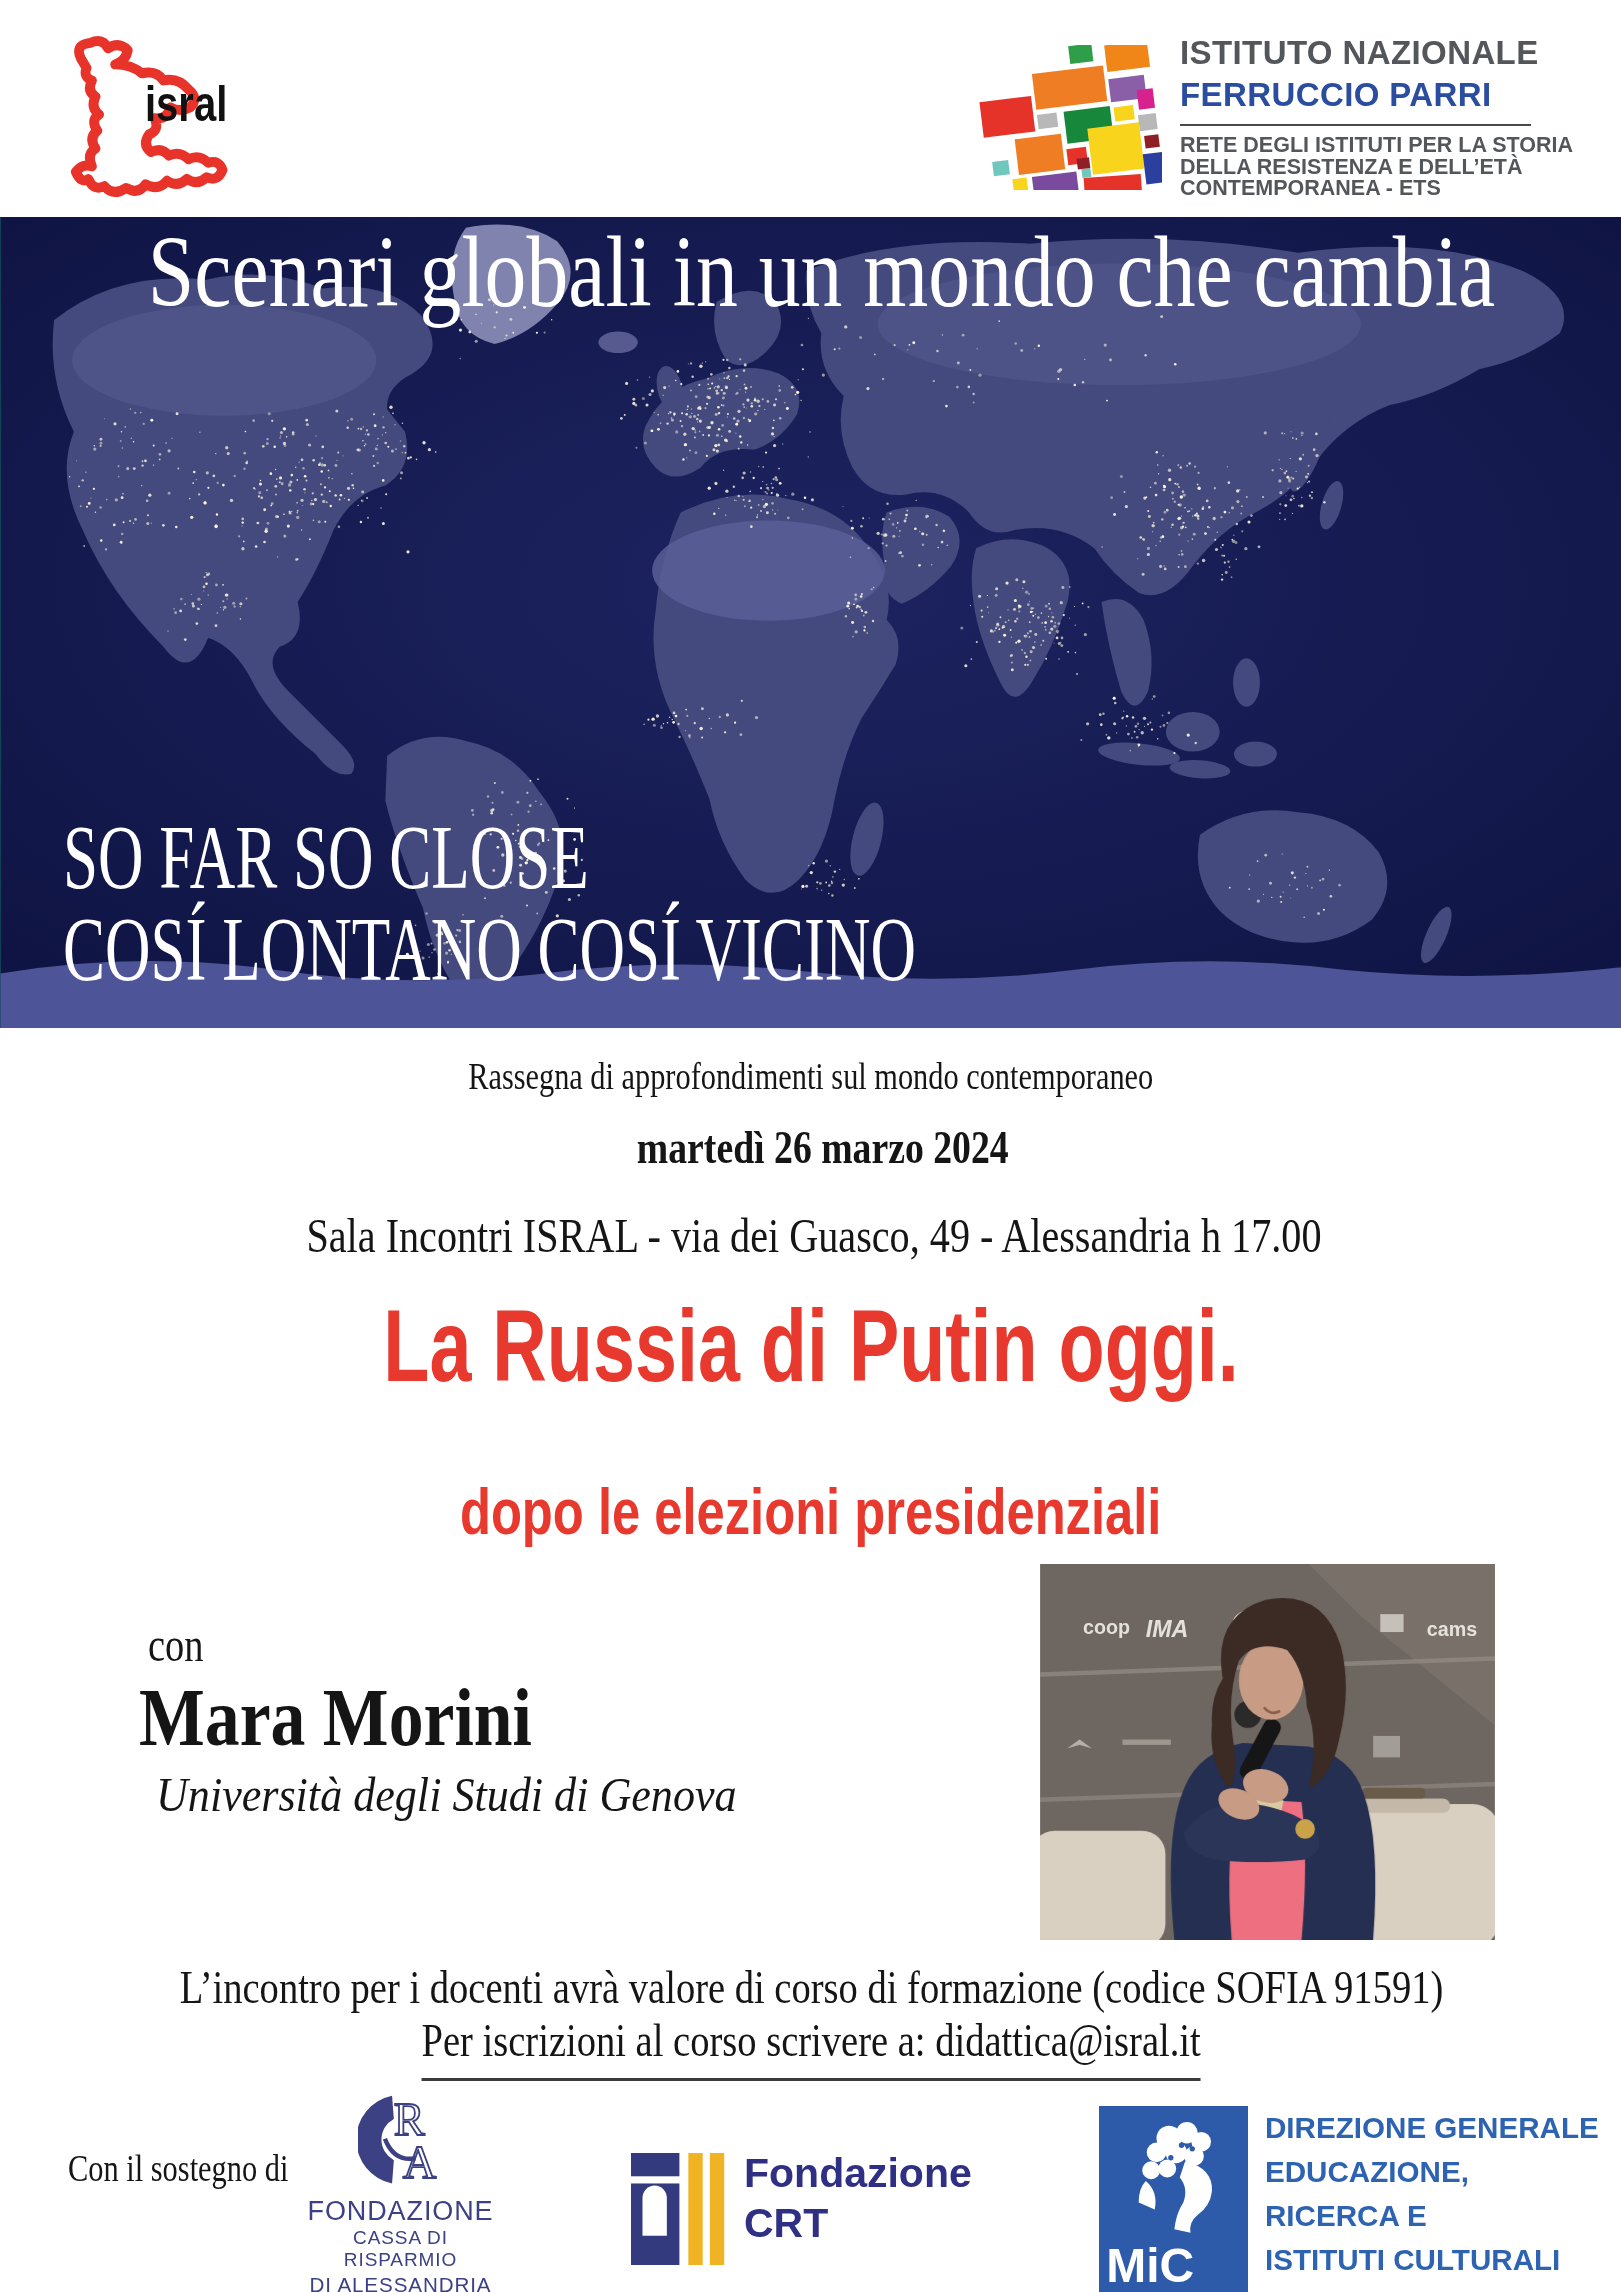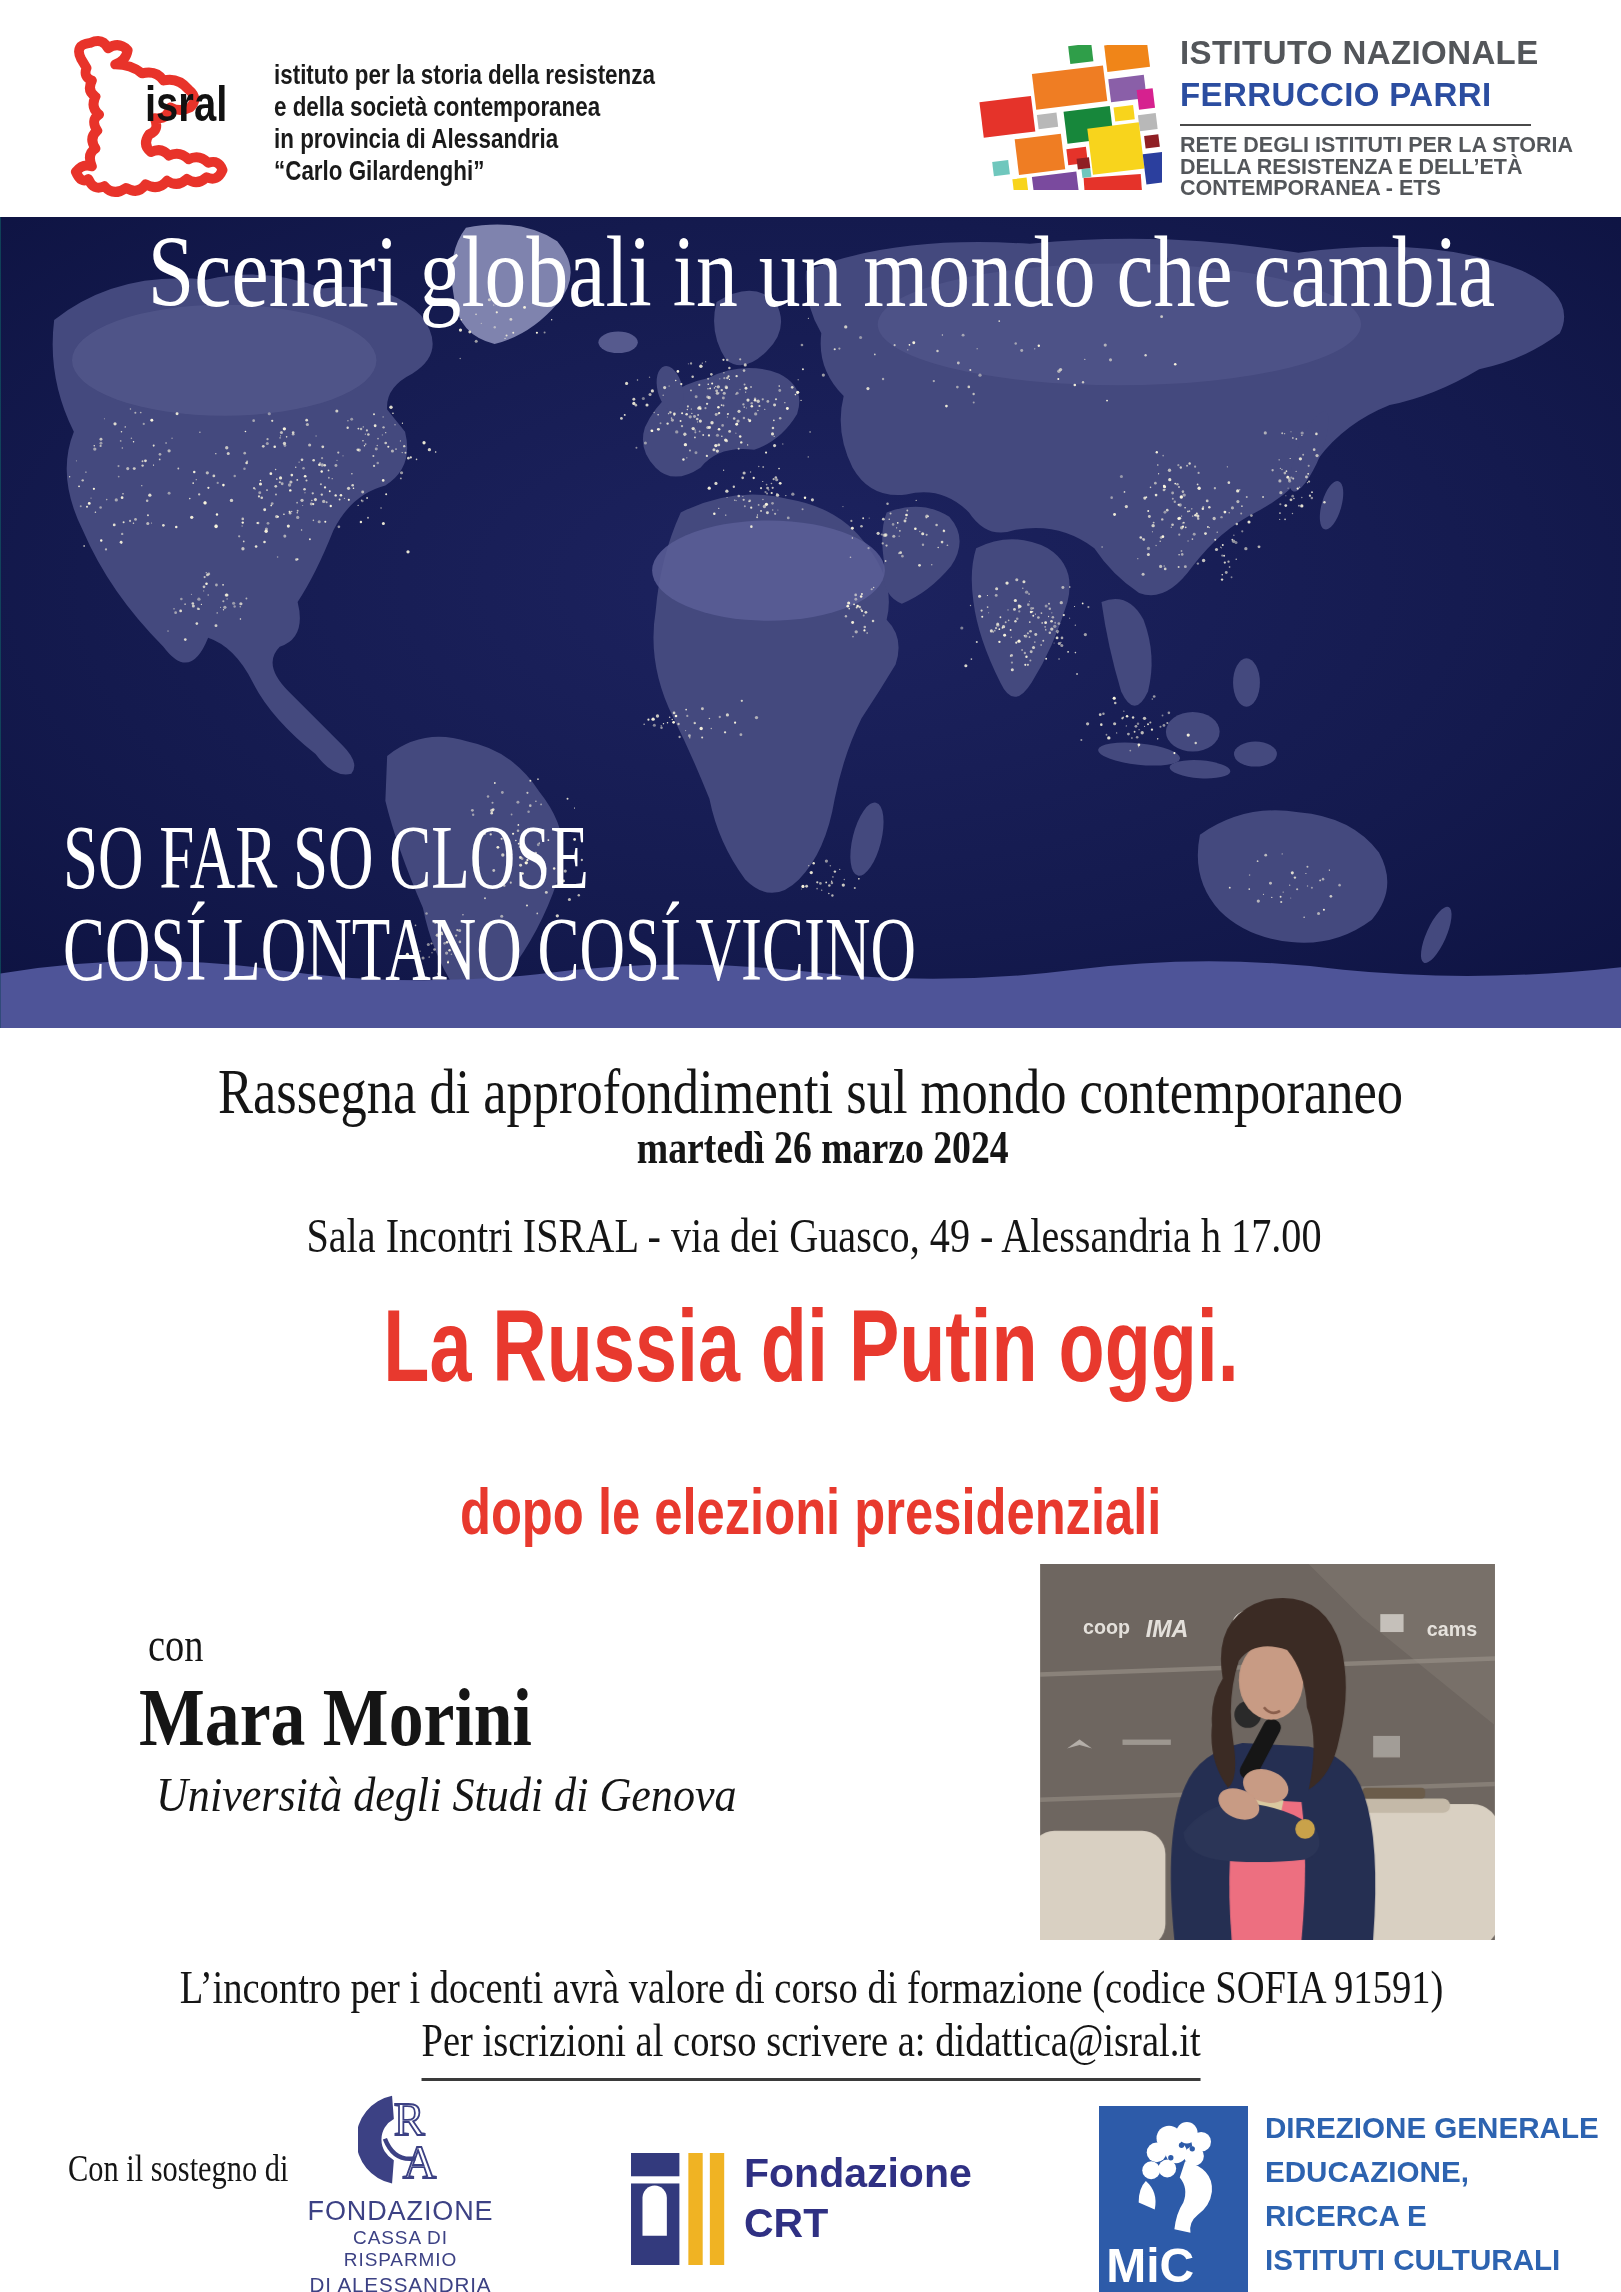--- a/index.html
+++ b/index.html
@@ -39,26 +39,20 @@
                Q136,48 148,62 Q160,72 150,82 Q138,88 128,82 Q124,96 110,94 Q116,108 104,112
                Q96,124 106,132 Q118,126 126,136 Q138,130 148,140 Q160,134 170,144 Q182,140 186,152
                Q180,166 168,160 Q158,170 146,162 Q136,172 124,164 Q114,176 100,168 Q92,180 78,172
                Q64,182 54,170 Q42,176 36,162 Q28,168 22,154 Q30,144 40,148 Q34,134 44,128
                Q36,116 46,108 Q38,96 48,90 Q38,82 44,70 Q34,64 40,52 Q30,48 34,38 Z" fill="none" stroke="#e8332a" stroke-width="11" stroke-linejoin="round" stroke-linecap="round"></path>
     </svg>
     <div class="abs" style="left:145px;top:75px;font-family:'Liberation Sans',sans-serif;font-weight:bold;font-size:50px;color:#111;">
       <span class="sxl">isral</span>
     </div>
 
-    <div class="abs isral-lines" style="left:274px;top:59px;">
-      <div><span class="sxl">istituto per la storia della resistenza</span></div>
-      <div><span class="sxl">e della società contemporanea</span></div>
-      <div><span class="sxl">in provincia di Alessandria</span></div>
-      <div><span class="sxl">“Carlo Gilardenghi”</span></div>
-    </div>
 
     <svg class="abs" style="left:978px;top:45px;" width="184" height="145" viewBox="0 0 205 162">
       <g transform="rotate(-7 100 80)">
         <rect x="4" y="52" width="58" height="40" fill="#e5332a"></rect>
         <rect x="66" y="28" width="80" height="40" fill="#ef7d23"></rect>
         <rect x="110" y="2" width="26" height="20" fill="#2f9e49"></rect>
         <rect x="150" y="6" width="48" height="30" fill="#f08518"></rect>
         <rect x="150" y="44" width="40" height="26" fill="#8a5fa8"></rect>
         <rect x="66" y="74" width="22" height="16" fill="#b8b8b8"></rect>
         <rect x="38" y="98" width="52" height="40" fill="#ef7d23"></rect>
@@ -1423,21 +1417,21 @@
     <div class="ctr" style="top:3.6px;">
       <span class="hero-title sx">Scenari globali in un mondo che cambia</span>
     </div>
 
     <div class="abs hero-tag" style="left:63px;top:595px;">
       <div><span class="sxl" style="transform:scaleX(.7);">SO FAR SO CLOSE</span></div>
       <div><span class="sxl" style="transform:scaleX(.7);">COSÍ LONTANO COSÍ VICINO</span></div>
     </div>
   </div>
 
-  <div class="ctr serif-line" style="top:1055px;font-size:64px;">
+  <div class="ctr serif-line" style="top:1055px;font-size:37px;">
     <span class="sx">Rassegna di approfondimenti sul mondo contemporaneo</span>
   </div>
   <div class="ctr serif-line" style="top:1121px;font-size:46px;font-weight:bold;padding-left:24px;">
     <span class="sx">martedì 26 marzo 2024</span>
   </div>
   <div class="ctr serif-line" style="top:1207px;font-size:49px;padding-left:6px;">
     <span class="sx">Sala Incontri ISRAL - via dei Guasco, 49 - Alessandria h 17.00</span>
   </div>
 
   <div class="ctr red" style="top:1288px;font-size:102px;">

